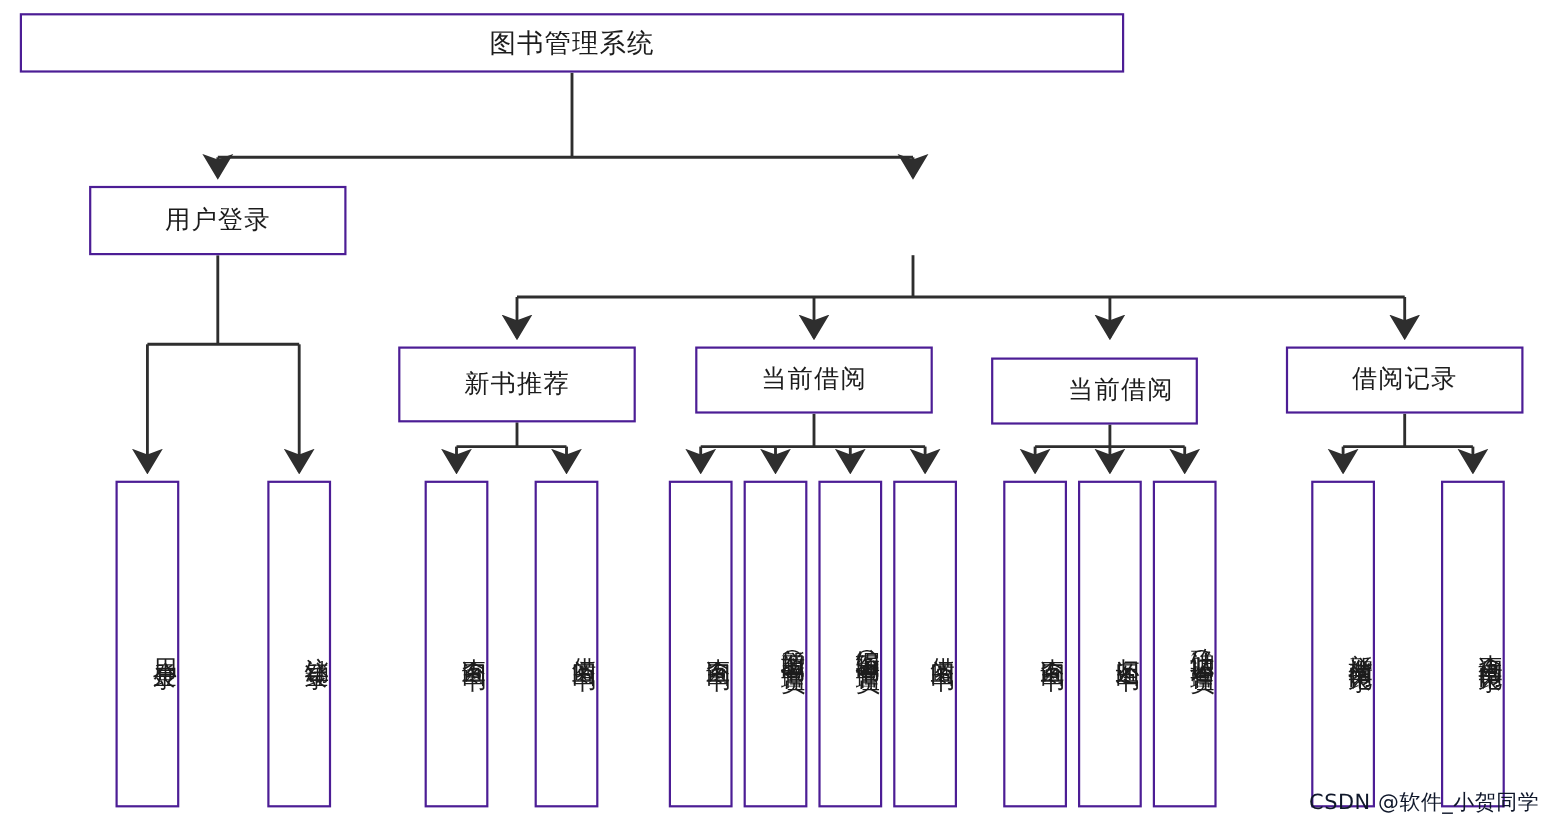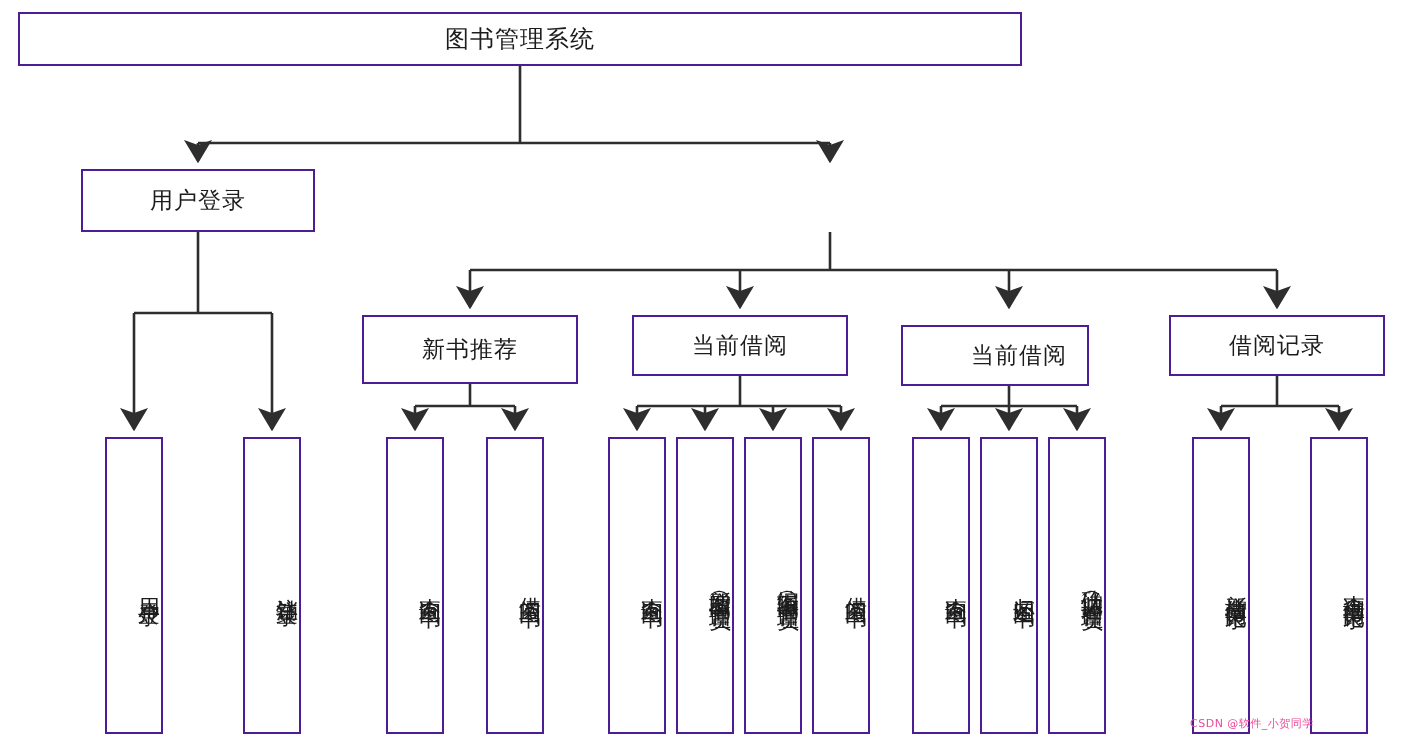--- a/index.html
+++ b/index.html
@@ -58,22 +58,22 @@
     justify-content: center;
   }
   .node.vert .vtext {
     writing-mode: vertical-rl;
     text-orientation: upright;
     display: block;
     white-space: nowrap;
   }
   .watermark {
     position: absolute;
-    font-size: 11px;
-    color: #ec4899;
+    font-size: 19px;
+    color: #0f172a;
     white-space: nowrap;
     letter-spacing: 0.5px;
   }
 </style>
 </head>
 <body>
 
 <div id="diagram">
 
   <svg id="edge-layer" viewBox="0 0 1405 747" width="1405" height="747" xmlns="http://www.w3.org/2000/svg">

